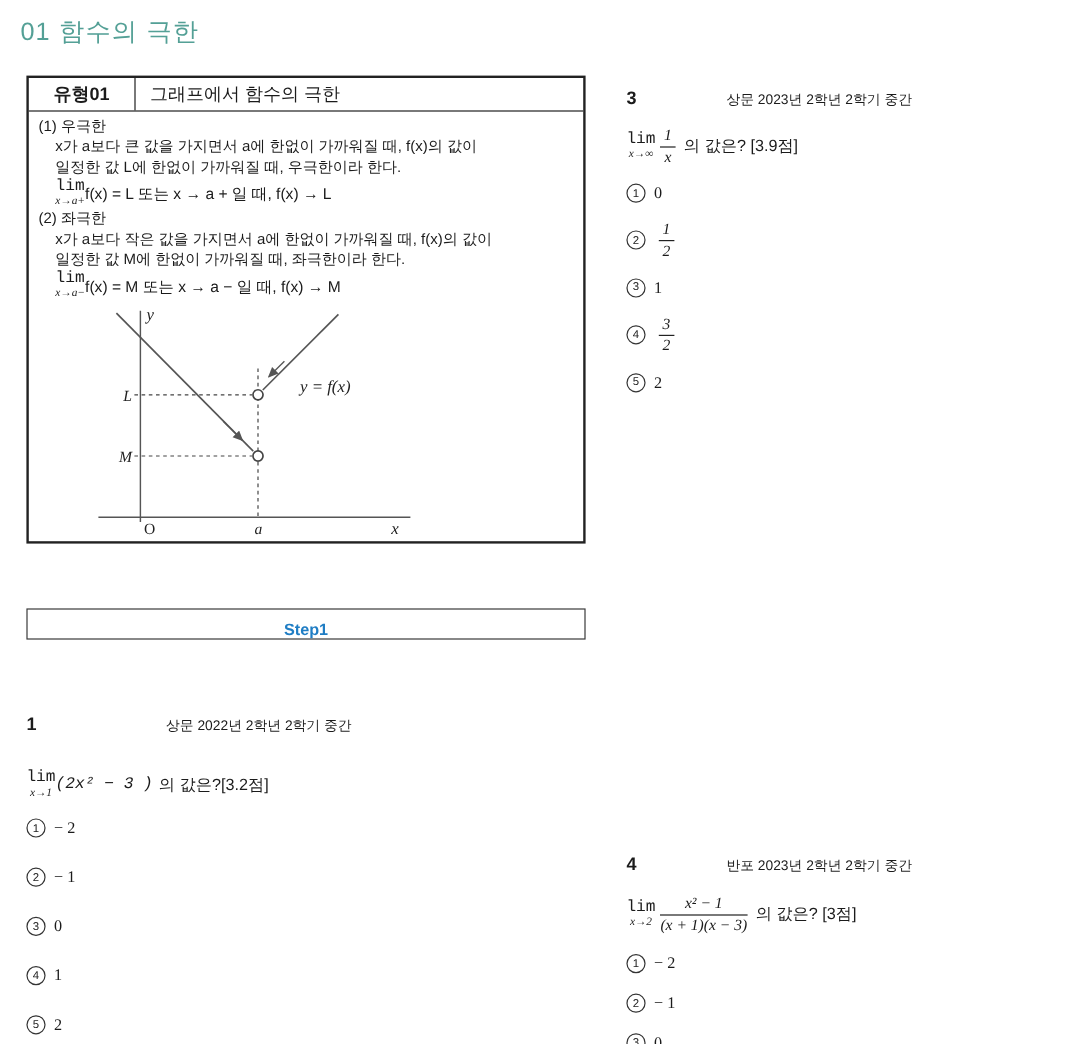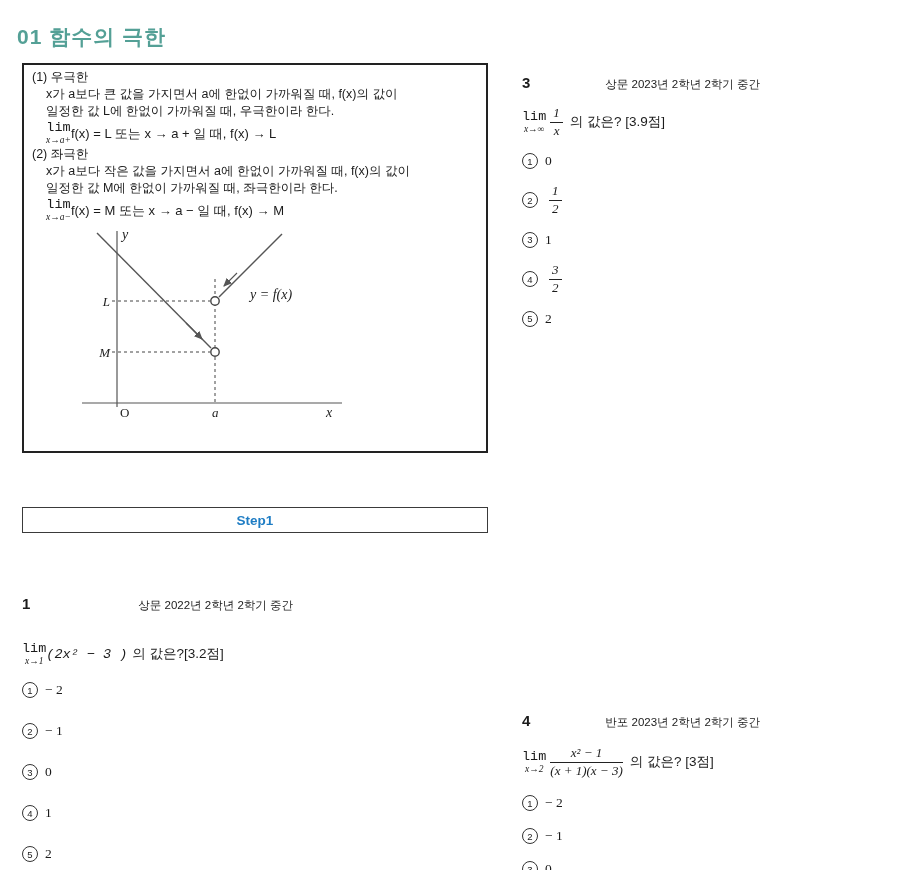--- a/index.html
+++ b/index.html
@@ -1,20 +1,20 @@
 <!DOCTYPE html>
 <html><head>
 <meta charset="utf-8">
 <style>
   html,body{margin:0;padding:0;background:#ffffff;}
   #page{position:relative;width:909px;height:870px;overflow:hidden;background:#fff;
         font-family:"Liberation Sans","DejaVu Sans",sans-serif;color:#1b1b1b;}
 
   
-  .page-title{position:absolute;left:17px;top:23px;font-size:21px;font-weight:bold;
+  .page-title{position:absolute;left:17px;top:12px;font-size:21px;font-weight:normal;
               letter-spacing:1px;color:#54a096;}
 
   
   .concept-box{position:absolute;left:22px;top:63px;width:466px;height:390px;
                border:2px solid #222;background:#fff;box-sizing:border-box;}
   .cb-header{display:flex;height:27px;border-bottom:1.5px solid #222;align-items:stretch;}
   .cb-badge{width:88px;border-right:1.5px solid #222;display:flex;align-items:center;
             justify-content:center;font-weight:bold;font-size:15px;}
   .cb-title{flex:1;display:flex;align-items:center;padding-left:12px;font-size:15px;}
   .cb-body{padding:4px 16px 0 8px;font-size:12.5px;line-height:17px;}
@@ -29,21 +29,21 @@
   .lim-sub{font-size:9.5px;font-style:italic;margin-top:1px;}
   .math{font-family:Liberation Mono, monospace;font-style:italic;}
   .mathline{margin-left:0;font-size:13px;}
 
   
   .graph-wrap{margin:2px 0 0 40px;}
 
   
   .step-banner{position:absolute;left:22px;top:507px;width:466px;height:26px;
                border:1.5px solid #3a3a3a;box-sizing:border-box;display:flex;
-               align-items:center;justify-content:center;background:#fff;}
+               align-items:flex-end;justify-content:center;background:#fff;}
   .step-label{font-weight:bold;font-size:13.5px;color:#1f7dc4;}
 
   
   .problem{position:absolute;width:386px;}
   #p1{left:22px;top:595px;}
   #p3{left:522px;top:74px;}
   #p4{left:522px;top:712px;}
   .prob-head{display:flex;align-items:baseline;height:18px;}
   .prob-num{font-weight:bold;font-size:15px;}
   #p1 .prob-src{margin-left:108px;}
@@ -73,20 +73,24 @@
   .cval{font-family:"Liberation Serif","DejaVu Serif",serif;font-size:13.5px;}
 </style>
 </head>
 <body>
 
 <div id="page">
 
   <div class="page-title">01 함수의 극한</div>
 
   <div class="concept-box">
+    <div class="cb-header">
+      <div class="cb-badge">유형01</div>
+      <div class="cb-title">그래프에서 함수의 극한</div>
+    </div>
     <div class="cb-body">
       <div class="hd">(1) 우극한</div>
       <div class="ind">x가 a보다 큰 값을 가지면서 a에 한없이 가까워질 때, f(x)의 값이</div>
       <div class="ind">일정한 값 L에 한없이 가까워질 때, 우극한이라 한다.</div>
       <div class="limline ind">
         <span class="lim">
           <span class="lim-word">lim</span>
           <span class="lim-sub">x→a+</span>
         </span>
         <span class="mathline">f(x) = L 또는 x → a + 일 때, f(x) → L</span>

